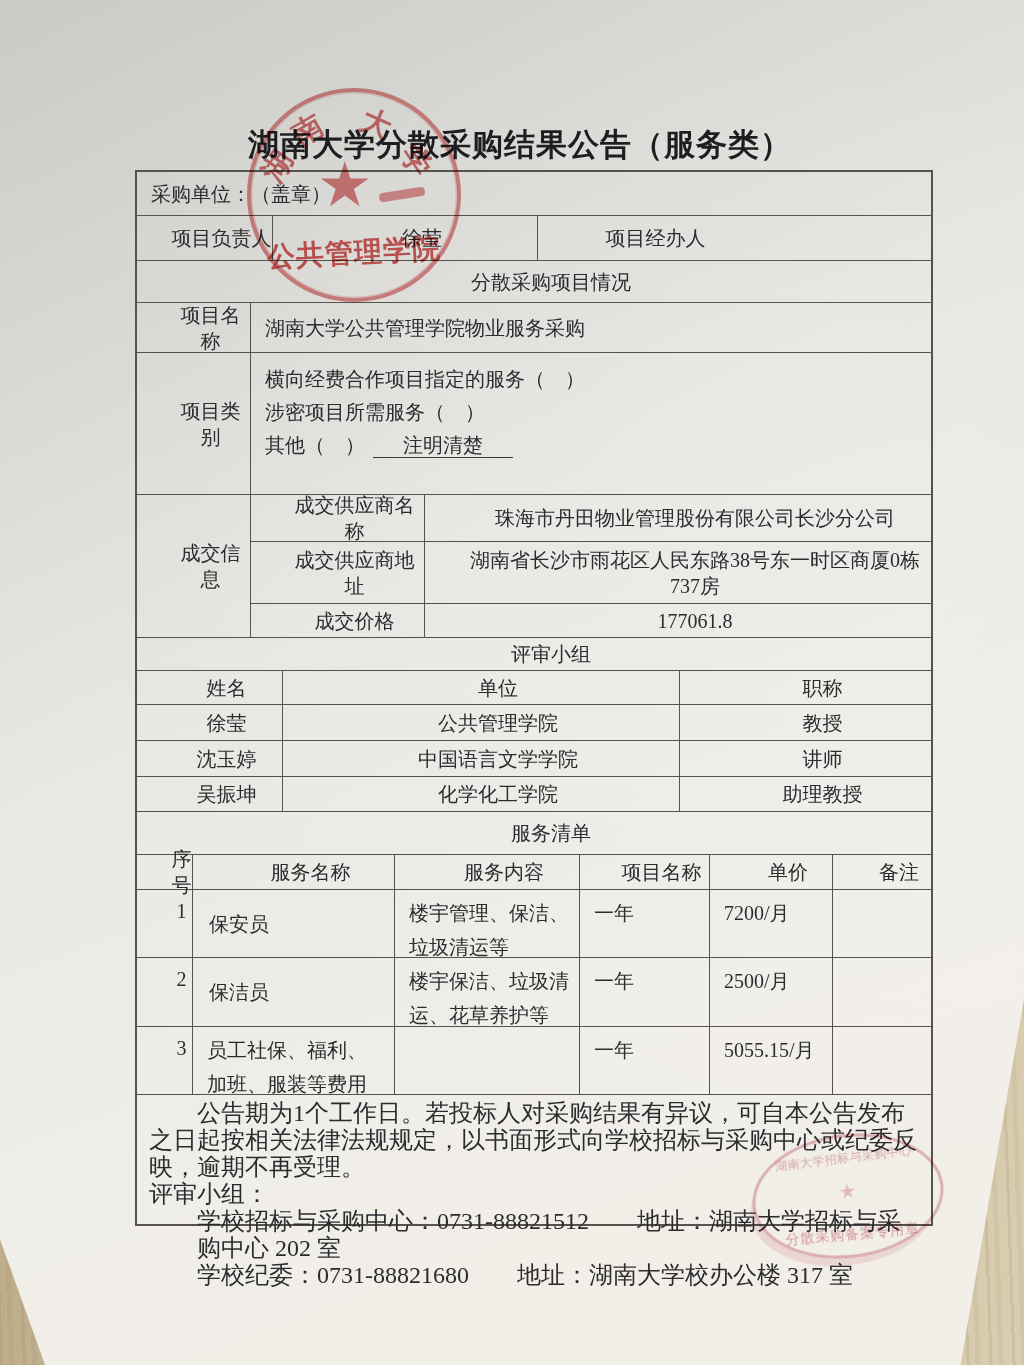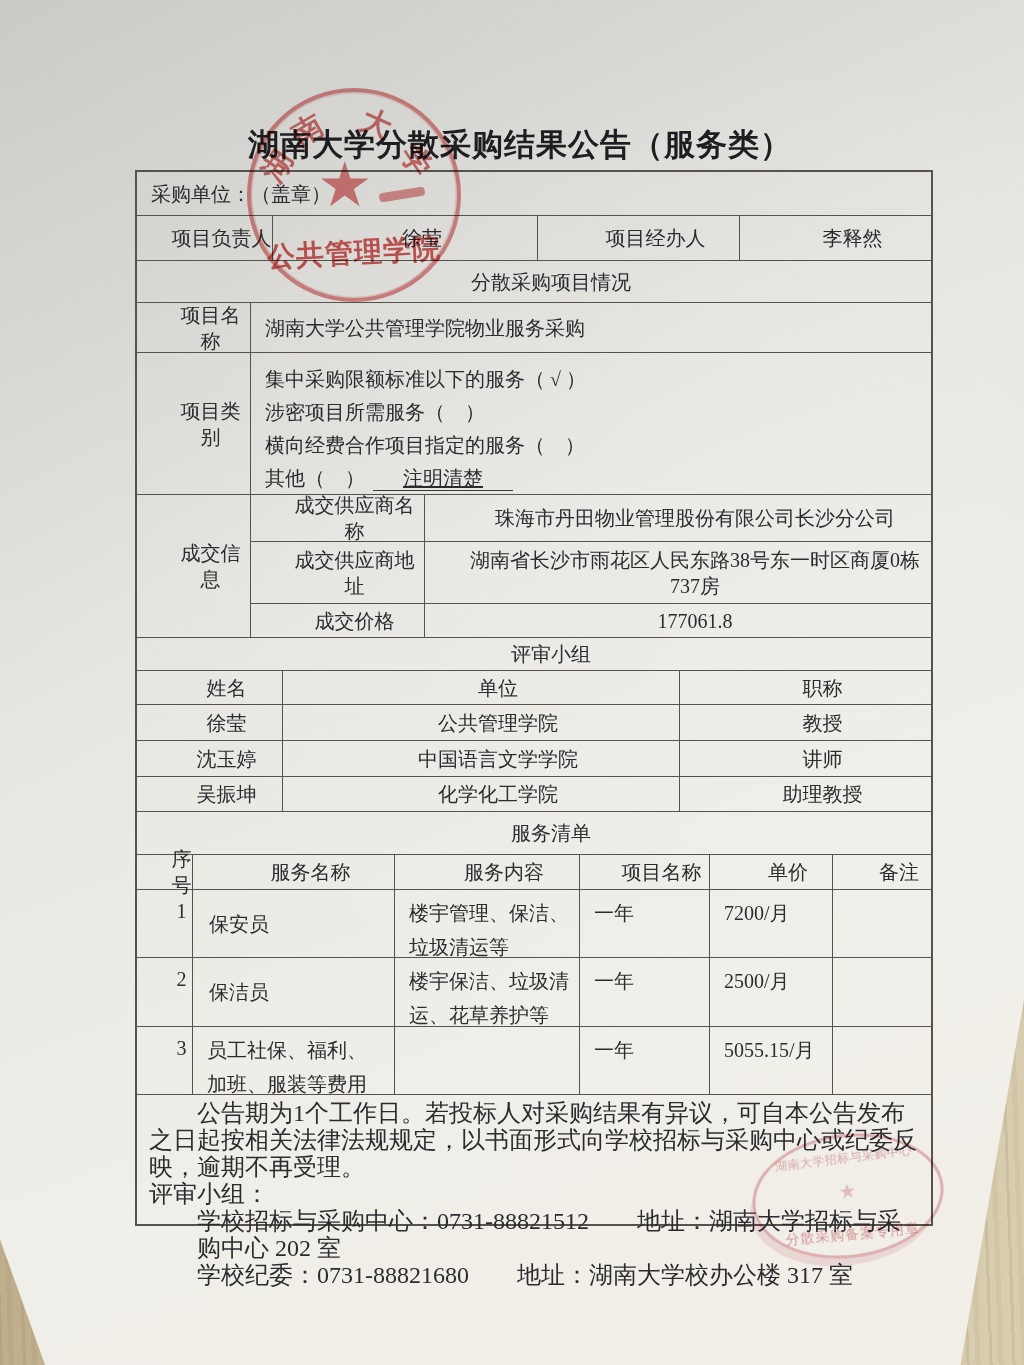--- a/index.html
+++ b/index.html
@@ -32,21 +32,21 @@
   .w145{width:145px}.w397{width:397px}
   .w55{width:55px}.w202b{width:202px}.w185{width:185px}.w130{width:130px}.w123{width:123px}
   .h43{height:43px}.h45{height:45px}.h42{height:42px}.h50{height:50px}.h142{height:142px}
   .h143{height:143px}.h46{height:46px}.h62{height:62px}.h35{height:35px}.h33{height:33px}
   .h34{height:34px}.h36{height:36px}.h68{height:68px}.h69{height:69px}.h130{height:130px}
   .subcol{display:flex;flex-direction:column;flex:1;min-width:0;}
   .subrow{display:flex;flex:none;box-sizing:border-box;border-top:1.6px solid #56524c;}
   .subrow.first{border-top:none;}
   .typelines{padding:13px 8px 0 14px;}
   .typelines div{height:33px;}
-  .uline{border-bottom:1.6px solid #3a393e;padding:0 30px 1px 30px;margin-left:8px;text-decoration:underline;}
+  .uline{border-bottom:1.6px solid #3a393e;padding:0 30px 1px 30px;margin-left:8px;}
   .prewrap{white-space:pre-line;}
   .svc-top{align-items:flex-start;padding-top:8px;}
   .svc-name{align-items:center;justify-content:flex-start;text-align:left;
     padding:6px 10px 6px 16px;line-height:34px;}
   .svc-body{justify-content:flex-start;text-align:left;padding:6px 8px 0 14px;
     align-items:flex-start;line-height:34px;}
   .notice{padding:5px 12px 0 12px;font-size:24px;line-height:27px;}
   .notice p{margin:0;text-indent:2em;}
   .notice .lbl{text-indent:0;}
   .notice .ind{padding-left:2em;text-indent:0;}
@@ -88,38 +88,36 @@
   <div class="tbl">
 
     <div class="row first h43">
       <div class="cell nb left grow">采购单位：（盖章）</div>
     </div>
 
     <div class="row h45">
       <div class="cell nb w135">项目负责人</div>
       <div class="cell w265">徐莹</div>
       <div class="cell w202">项目经办人</div>
-      <div class="cell grow">李释然</div>
     </div>
 
     <div class="row h42">
       <div class="cell nb grow">分散采购项目情况</div>
     </div>
 
     <div class="row h50">
       <div class="cell nb w113">项目名称</div>
       <div class="cell left grow">湖南大学公共管理学院物业服务采购</div>
     </div>
 
     <div class="row h142">
       <div class="cell nb w113">项目类别</div>
       <div class="cell block grow typelines">
-        <div>集中采购限额标准以下的服务（ √ ）</div>
+        <div>横向经费合作项目指定的服务（　）</div>
         <div>涉密项目所需服务（　）</div>
-        <div>横向经费合作项目指定的服务（　）</div>
         <div><span>其他（　）</span><span class="uline">注明清楚</span></div>
       </div>
     </div>
 
     <div class="row h143">
       <div class="cell nb w113">成交信息</div>
       <div class="subcol">
         <div class="subrow first h46">
           <div class="cell w174">成交供应商名称</div>
           <div class="cell grow">珠海市丹田物业管理股份有限公司长沙分公司</div>

